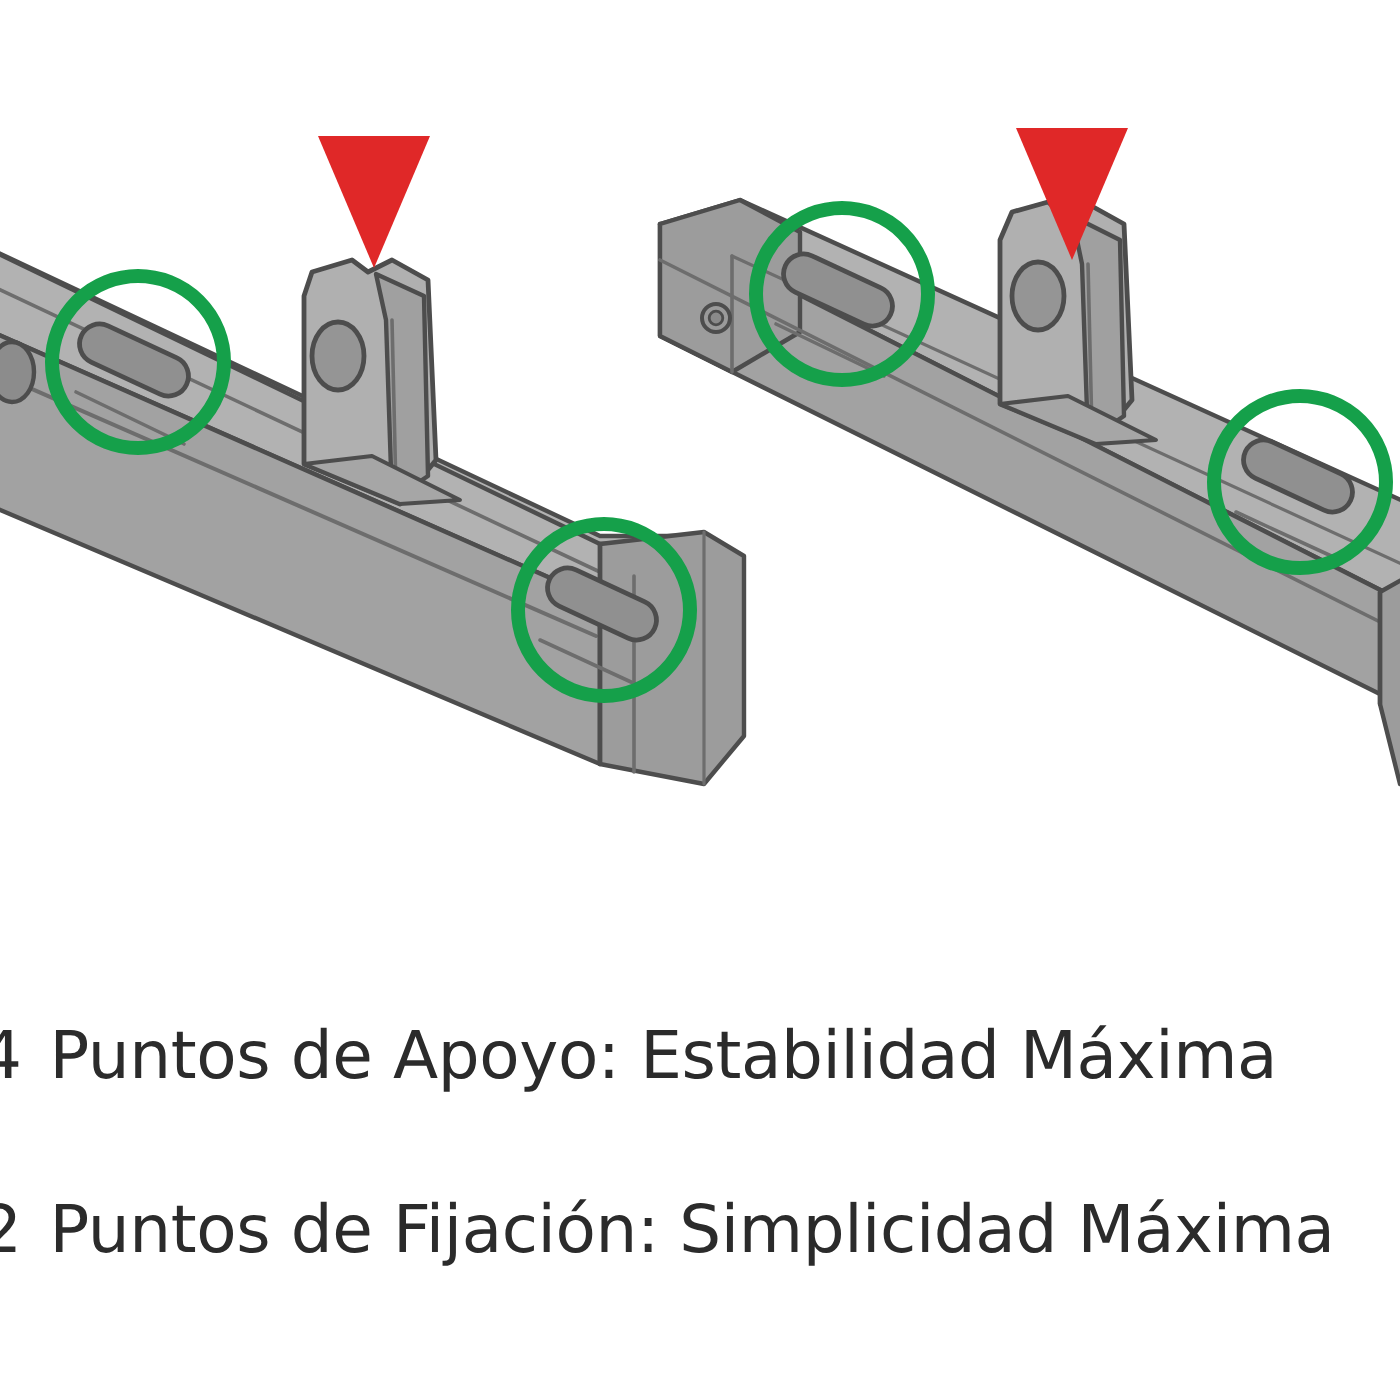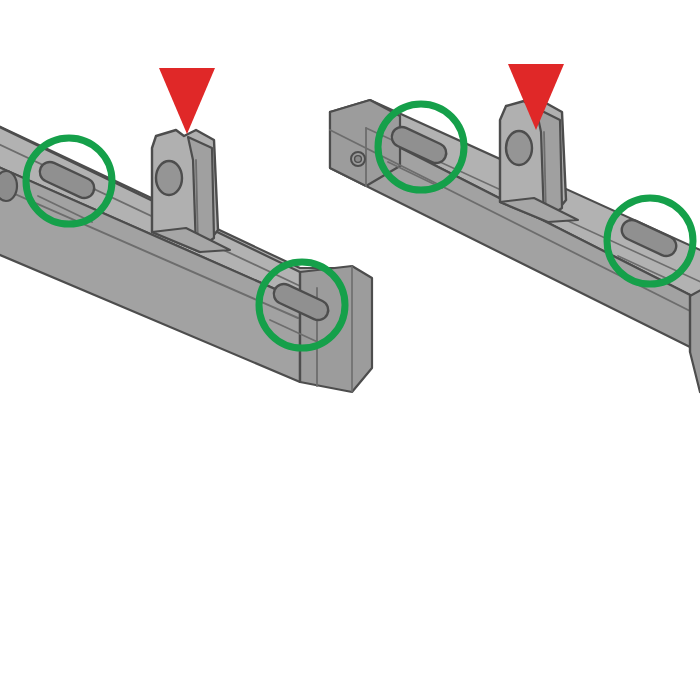--- a/index.html
+++ b/index.html
@@ -169,14 +169,25 @@
         <circle cx="421" cy="147" r="43" fill="none" stroke="#15a04a" stroke-width="7"></circle>
         <circle cx="650" cy="241" r="43" fill="none" stroke="#15a04a" stroke-width="7"></circle>
 
         <polygon points="159,68 215,68 187,134" fill="#e02828"></polygon>
         <polygon points="508,64 564,64 536,130" fill="#e02828"></polygon>
 
       </g>
     </svg>
   </div>
 
+  <div id="captions">
+
+    <div class="caption-line" id="caption-line-1">
+      <span class="num">4</span><span class="txt">Puntos de Apoyo: Estabilidad Máxima</span>
+    </div>
+
+    <div class="caption-line" id="caption-line-2">
+      <span class="num">2</span><span class="txt">Puntos de Fijación: Simplicidad Máxima</span>
+    </div>
+
+  </div>
 
 </div>
 
 </body></html>

